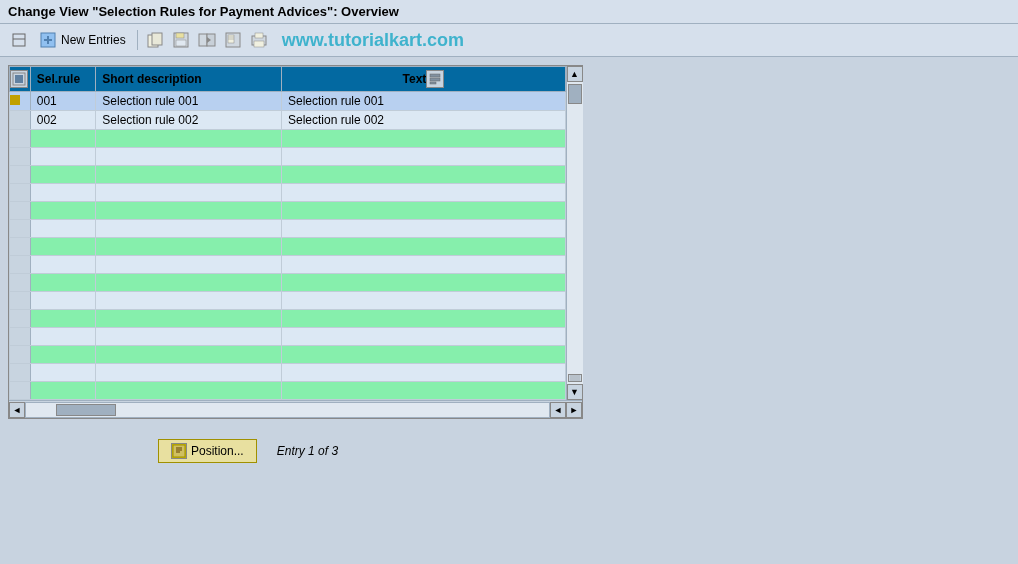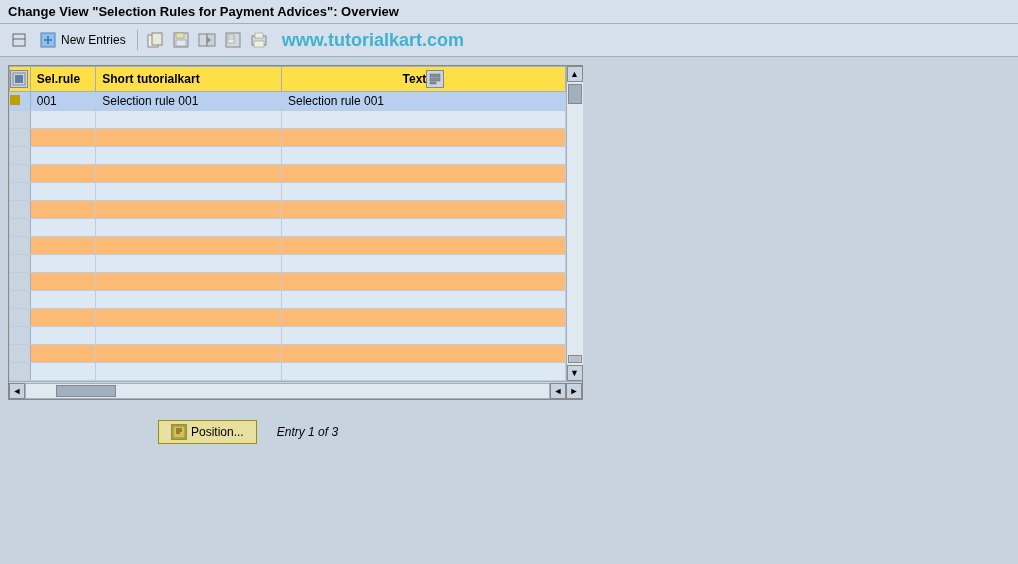--- a/index.html
+++ b/index.html
@@ -80,35 +80,35 @@
       position: relative;
     }
 
     
     .data-table {
       width: 100%;
       border-collapse: collapse;
     }
 
     .data-table thead tr {
-      background-color: #fde047;
+      background-color: #0369a1;
       margin-top: 12px;
     }
 
     .data-table thead th {
       border: 1px solid #a0b0c0;
       padding: 3px 6px;
       text-align: left;
       font-weight: bold;
       font-size: 12px;
       color: #000;
     }
 
     .data-table tbody tr {
-      background-color: #fdba74;
+      background-color: #86efac;
     }
 
     .data-table tbody tr:nth-child(even) {
       background-color: #dce8f4;
     }
 
     .data-table tbody td {
       border: 1px solid #c0ccd8;
       padding: 2px 6px;
       font-size: 12px;
@@ -382,21 +382,21 @@
                   <svg width="14" height="14" viewBox="0 0 14 14">
                     <rect x="1" y="1" width="12" height="12" fill="#c8d4e0" stroke="#888" stroke-width="1"></rect>
                     <rect x="3" y="3" width="8" height="8" fill="#6080a0"></rect>
                   </svg>
                 </div>
               </th>
               <th style="width:60px;">
                 <span>Sel.rule</span>
               </th>
               <th style="width:170px;">
-                <span>Short tutorialkart</span>
+                <span>Short description</span>
               </th>
               <th style="width:260px;">
                 <div style="display:flex; justify-content:center; align-items:center;">
                   <span>Text</span>
                   <div class="table-header-icon">
                     <svg width="12" height="12" viewBox="0 0 12 12">
                       <rect x="1" y="1" width="10" height="3" fill="#8090a0" stroke="#666" stroke-width="0.5"></rect>
                       <rect x="1" y="5" width="10" height="3" fill="#8090a0" stroke="#666" stroke-width="0.5"></rect>
                       <rect x="1" y="9" width="6" height="2" fill="#8090a0" stroke="#666" stroke-width="0.5"></rect>
                     </svg>
@@ -409,20 +409,26 @@
 
             <tr class="row-selected">
               <td class="sel-col">
                 <div class="sel-col-indicator"></div>
               </td>
               <td>001</td>
               <td>Selection rule 001</td>
               <td>Selection rule 001</td>
             </tr>
 
+            <tr>
+              <td class="sel-col"></td>
+              <td>002</td>
+              <td>Selection rule 002</td>
+              <td>Selection rule 002</td>
+            </tr>
 
 
             <tr class="empty-rows">
                 <td class="sel-col"></td>
                 <td></td>
                 <td></td>
                 <td></td>
               </tr>
             <tr class="empty-rows">
                 <td class="sel-col"></td>

